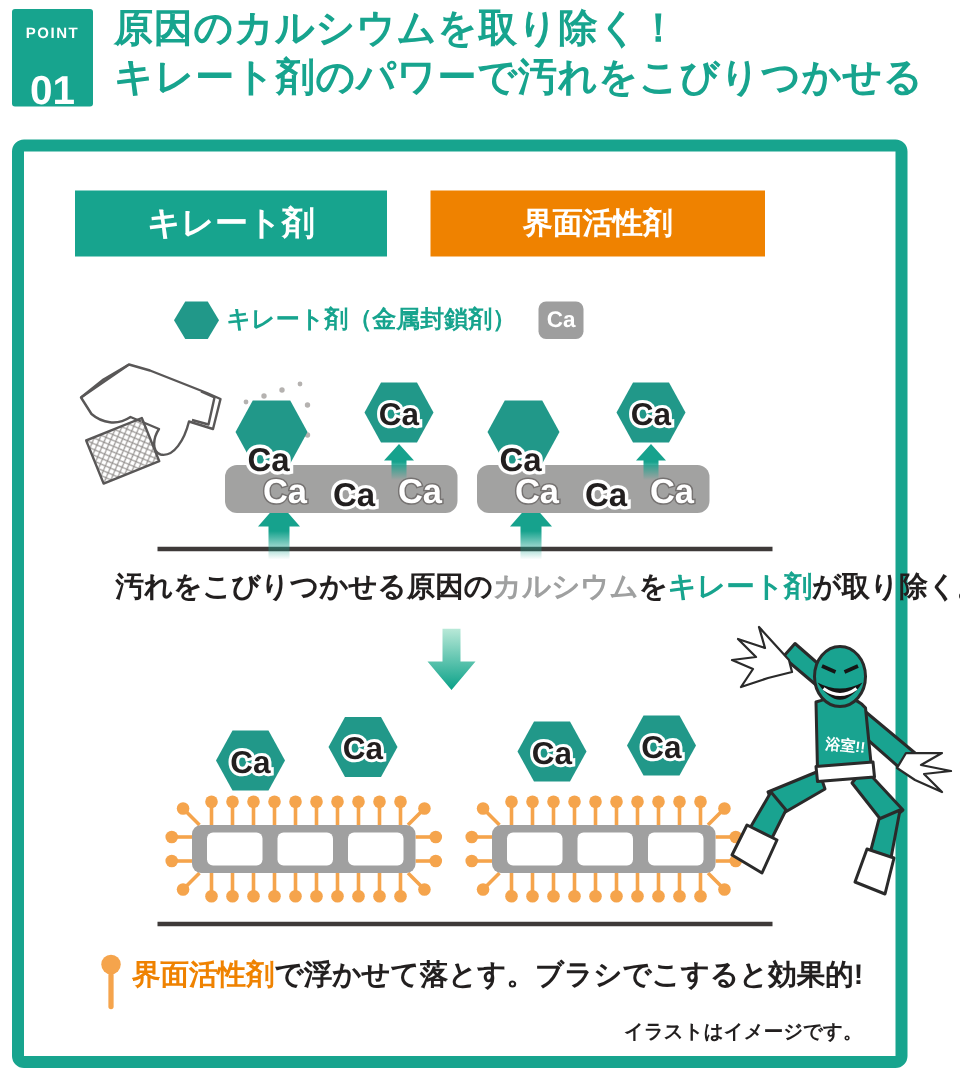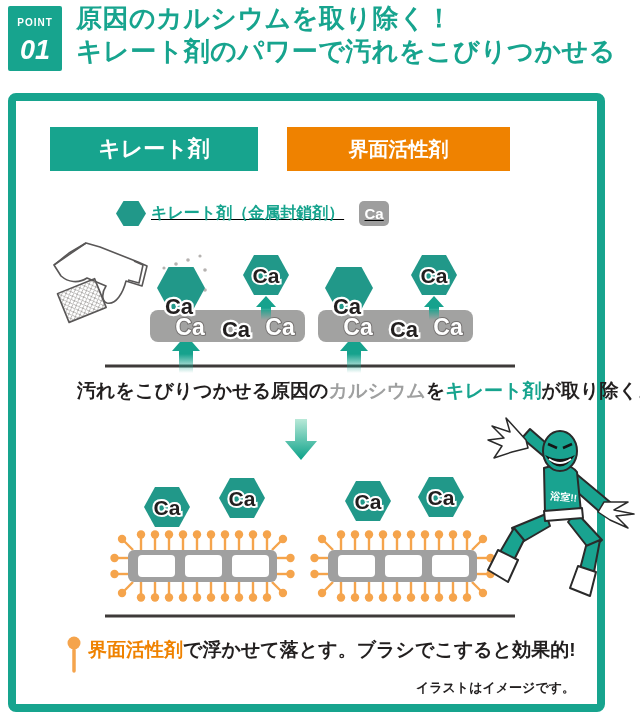--- a/index.html
+++ b/index.html
@@ -4,35 +4,35 @@
 <style>
   html,body{margin:0;padding:0;background:#fff;}
   .page{position:relative;width:640px;height:716px;background:#fff;overflow:hidden;
         font-family:"Liberation Sans","DejaVu Sans",sans-serif;}
   .abs{position:absolute;}
 
   
   .badge{left:8px;top:6px;width:54px;height:65px;background:#17a48e;border-radius:2px;
          color:#fff;text-align:center;}
   .badge-point{font-size:10px;font-weight:bold;letter-spacing:1px;margin-top:11px;}
-  .badge-num{font-size:27px;font-weight:bold;line-height:1;margin-top:9px;font-style:italic;}
+  .badge-num{font-size:27px;font-weight:bold;line-height:1;margin-top:19px;}
   .title{left:76px;top:2px;width:560px;color:#17a48e;font-size:26px;font-weight:800;
          line-height:33px;letter-spacing:.5px;}
 
   
   .card{left:8px;top:93px;width:597px;height:619px;background:#fff;border:8px solid #17a48e;
         border-radius:8px;box-sizing:border-box;}
 
   
   .pill{top:127px;height:44px;line-height:44px;text-align:center;color:#fff;font-weight:bold;}
   .pill-teal{left:50px;width:208px;background:#17a48e;font-size:22px;}
   .pill-orange{left:287px;width:223px;background:#ef8200;font-size:20px;}
 
   
-  .legend{left:116px;top:199px;height:28px;display:flex;align-items:center;text-decoration:underline;}
+  .legend{left:116px;top:199px;height:28px;display:flex;align-items:center;}
   .legend-chelate{color:#17a48e;font-size:16px;font-weight:bold;margin-left:5px;}
   .ca-chip{width:30px;height:25px;background:#9e9e9e;border-radius:5px;color:#fff;
            font-size:15px;font-weight:bold;line-height:25px;text-align:center;margin-left:15px;}
   .legend-calcium{color:#221f1f;font-size:16px;font-weight:bold;margin-left:9px;}
 
   
   .caption1{left:0;top:378px;width:640px;text-align:center;font-size:19px;font-weight:bold;color:#221f1f;padding-left:47px;}
   .c-gray{color:#9fa0a0;} .c-teal{color:#17a48e;} .c-orange{color:#ef8200;}
   .caption2{left:88px;top:637px;font-size:19px;font-weight:bold;color:#221f1f;white-space:nowrap;}
   .note{right:65px;top:679px;font-size:13px;font-weight:bold;color:#221f1f;}

